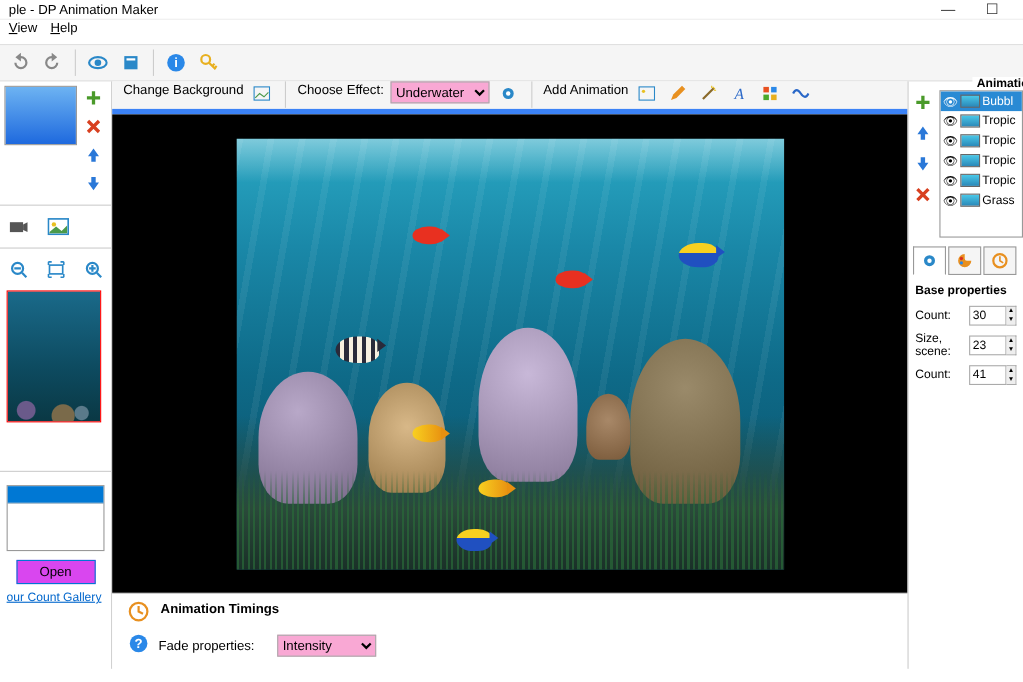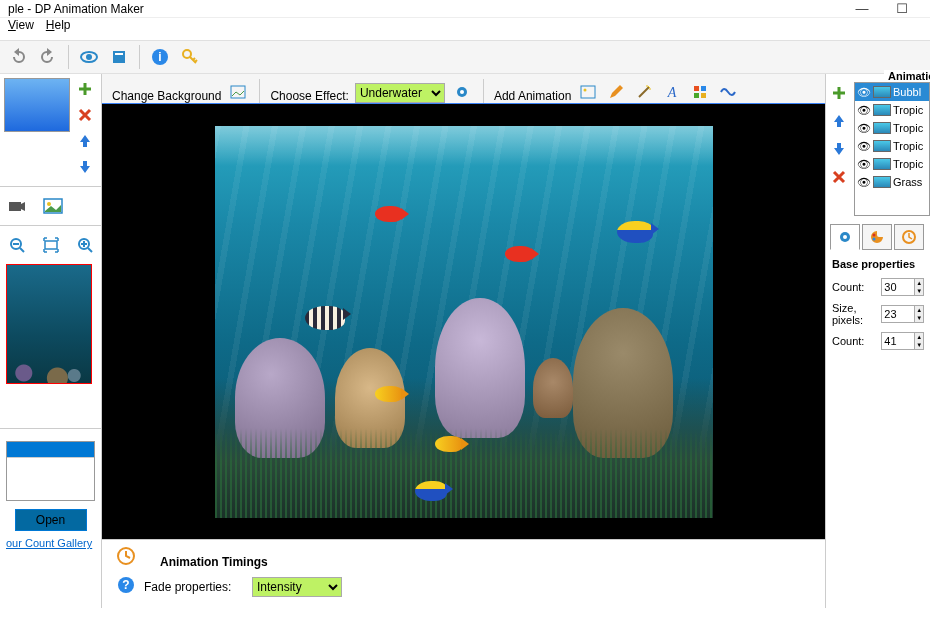--- a/index.html
+++ b/index.html
@@ -22,24 +22,24 @@
 .stacktools { width: 24px; display: flex; flex-direction: column; gap: 4px; margin-left: 4px; }
 .smbtn { width: 22px; height: 22px; display: flex; align-items: center; justify-content: center; }
 .leftbtns { display: flex; gap: 14px; padding: 4px 6px; }
 .zoombtns { display: flex; gap: 12px; justify-content: center; padding: 4px 0; }
 .preview-thumb { margin: 4px 6px; width: 86px; height: 120px; border: 1px solid #f00; background: linear-gradient(#1a6a8a 0%, #0d4a5f 60%, #0a3844 100%); position: relative; overflow: hidden; }
 .thumb-coral { position: absolute; bottom: 0; left: 0; right: 0; height: 50px; background: radial-gradient(circle at 20% 80%, #6a5a8a 8px, transparent 9px), radial-gradient(circle at 60% 90%, #7a6a4a 10px, transparent 11px), radial-gradient(circle at 80% 85%, #5a7a8a 6px, transparent 7px); }
 .leftlower { margin-top: 4px; padding: 4px 6px; }
 .leftfile { height: 60px; border: 1px solid #999; background: #fff; }
 .leftfile-head { height: 16px; background: #0078d4; border-bottom: 1px solid #ccc; }
 .leftfile-body { height: 42px; }
-.openbtn { display: block; margin: 8px auto 4px; width: 72px; height: 22px; border: 1px solid #0078d4; background: #0369a1; color: #000; font-size: 12px; }
+.openbtn { display: block; margin: 8px auto 4px; width: 72px; height: 22px; border: 1px solid #0078d4; background: #d946ef; color: #000; font-size: 12px; }
 .gallerylink { display: block; text-align: left; color: #0066cc; font-size: 11px; padding: 2px 0; text-decoration: underline; }
 .centercol { flex: 1; display: flex; flex-direction: column; }
-.ctoolbar { height: 30px; display: flex; align-items: flex-end; gap: 6px; padding: 0 10px; border-bottom: 1px solid #3b82f6; background: #f5f5f5; }
+.ctoolbar { height: 30px; display: flex; align-items: flex-start; gap: 6px; padding: 0 10px; border-bottom: 5px solid #3b82f6; background: #f5f5f5; }
 .ctoolbar label { font-size: 12px; }
 .ctoolbar select { font-size: 12px; height: 20px; width: 90px; border: 1px solid #aaa; }
 .canvas-area { flex: 1; background: #000; display: flex; align-items: center; justify-content: center; }
 .scene { width: 498px; height: 392px; position: relative; overflow: hidden; }
 .water { position: absolute; inset: 0; background: linear-gradient(#2aa8c4 0%, #1a88a8 25%, #0e6a88 55%, #0a4a60 100%); }
 .rays { position: absolute; inset: 0; background: repeating-linear-gradient(100deg, rgba(255,255,255,0.12) 0 6px, transparent 6px 28px); opacity: 0.5; }
 .surface { position: absolute; top: 0; left: 0; right: 0; height: 40px; background: linear-gradient(rgba(255,255,255,0.4), transparent); }
 .floor { position: absolute; bottom: 0; left: 0; right: 0; height: 140px; background: linear-gradient(transparent, #2a4a3a 60%, #1a3028); }
 .grass { position: absolute; bottom: 0; width: 100%; height: 90px; background: repeating-linear-gradient(90deg, #2a6a3a 0 2px, transparent 2px 5px); opacity: 0.7; -webkit-mask: linear-gradient(transparent, #000 40%); mask: linear-gradient(transparent, #000 40%); }
 .coral { position: absolute; border-radius: 50% 50% 30% 30%; }
@@ -48,21 +48,21 @@
 .c3 { bottom: 80px; left: 220px; width: 90px; height: 140px; background: radial-gradient(circle at 50% 30%, #c8b8d8, #8a7a9a); }
 .c4 { bottom: 60px; right: 40px; width: 100px; height: 150px; background: radial-gradient(circle at 50% 30%, #9a8a6a, #6a5a3a); }
 .c5 { bottom: 100px; right: 140px; width: 40px; height: 60px; background: radial-gradient(circle at 50% 40%, #a88868, #7a5a3a); }
 .fish { position: absolute; width: 28px; height: 16px; border-radius: 50% 40% 40% 50%; }
 .fish::after { content: ''; position: absolute; right: -6px; top: 2px; width: 0; height: 0; border-left: 8px solid currentColor; border-top: 6px solid transparent; border-bottom: 6px solid transparent; }
 .f-red { background: #e83020; color: #e83020; }
 .f-yel { background: linear-gradient(90deg,#f8d020,#e89010); color: #e89010; }
 .f-stripe { background: repeating-linear-gradient(90deg,#2a2a3a 0 4px,#f8f0e0 4px 8px); color: #2a2a3a; }
 .f-blue { background: linear-gradient(#f8d020 40%,#2050c0 40%); color:#2050c0; }
 .timings { border-top: 1px solid #ccc; padding: 6px 14px; background: #fff; }
-.timings .thead { display: flex; align-items: flex-end; gap: 24px; margin-bottom: 6px; }
+.timings .thead { display: flex; align-items: flex-start; gap: 10px; margin-bottom: 6px; }
 .timings .thead b { font-size: 12px; font-weight: bold; }
 .timings .trow { display: flex; align-items: center; gap: 8px; margin-bottom: 4px; margin-left: 0; }
 .timings label { font-size: 12px; min-width: 100px; }
 .timings select { font-size: 12px; height: 20px; width: 90px; border: 1px solid #aaa; }
 .rightcol { width: 105px; border-left: 1px solid #ccc; display: flex; flex-direction: column; padding-top: 0; }
 .fieldset-label { position: relative; margin: 4px 4px 0; }
 .fieldset-label .labeltext { position: absolute; top: -8px; left: 30px; background: #fff; padding: 0 4px; font-weight: bold; font-size: 11px; }
 .animpanel { border: 1px solid #999; margin: 8px 0 0 4px; height: 134px; overflow: hidden; }
 .animrow { display: flex; }
 .animlist { flex: 1; }
@@ -74,21 +74,21 @@
 .proptabs { display: flex; gap: 2px; margin: 8px 4px 0; }
 .proptab { width: 30px; height: 26px; border: 1px solid #999; display: flex; align-items: center; justify-content: center; background: #f5f5f5; }
 .proptab.active { background: #fff; border-bottom-color: #fff; }
 .propsec { margin: 4px; padding: 4px 2px; }
 .propsec b { font-size: 11px; display: block; margin-bottom: 8px; }
 .propfld { display: flex; align-items: center; margin-bottom: 6px; }
 .propfld label { font-size: 11px; width: 58px; }
 .propfld input { width: 34px; height: 18px; font-size: 11px; border: 1px solid #aaa; text-align: left; padding-left: 2px; }
 .spin { width: 10px; height: 18px; display: flex; flex-direction: column; border: 1px solid #aaa; border-left: 0; }
 .spin div { flex: 1; font-size: 6px; text-align: center; line-height: 8px; background: #eee; }
-select { background: #bef264; }
+select { background: #f9a8d4; }
 </style>
 </head>
 <body>
 
 <div class="titlebar">
   <span class="title">ple - DP Animation Maker</span>
   <div class="winbtn">—</div>
   <div class="winbtn">☐</div>
 </div>
 
@@ -401,21 +401,21 @@
       <b>Base properties</b>
       <div class="propfld">
         <label>Count:</label>
         <input value="30" style="">
         <div class="spin">
             <div>▲</div>
             <div>▼</div>
           </div>
       </div>
       <div class="propfld">
-        <label>Size, pixels:</label>
+        <label>Size, scene:</label>
         <input value="23" style="">
         <div class="spin">
             <div>▲</div>
             <div>▼</div>
           </div>
       </div>
       <div class="propfld">
         <label>Count:</label>
         <input value="41" style="">
         <div class="spin">

